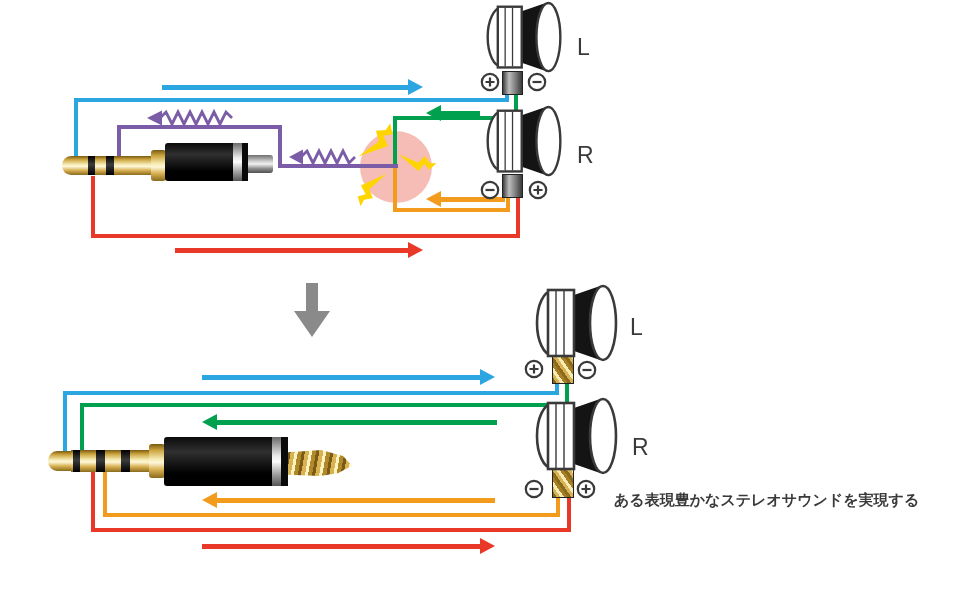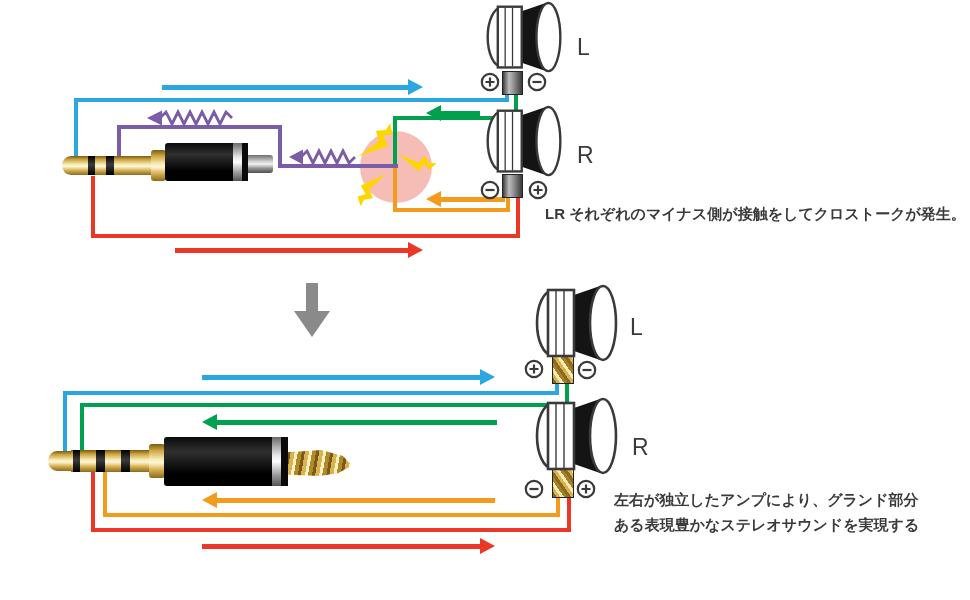--- a/index.html
+++ b/index.html
@@ -145,21 +145,20 @@
       <path d="M6.5,11 H15.5" stroke="#3a3a3a" stroke-width="2.2"></path>
     </svg>
     <svg style="left:527px;top:179px;" width="22" height="22" viewBox="0 0 22 22">
       <circle cx="11" cy="11" r="8.2" fill="#fff" stroke="#3a3a3a" stroke-width="2.2"></circle>
       <path d="M6.5,11 H15.5 M11,6.5 V15.5" stroke="#3a3a3a" stroke-width="2.2"></path>
     </svg>
     <div class="earbud-label" style="left:577px;top:142px;">R</div>
   </div>
 
   <div class="caption" style="left:545px;top:200px;">
-    <div>LR それぞれのマイナス側が接触をしてクロストークが発生。</div>
   </div>
 
   <svg class="c-ga" style="left:294px;top:283px;" width="36" height="54" viewBox="0 0 36 54">
     <rect x="12" y="0" width="12" height="29" fill="currentColor"></rect>
     <polygon points="0,28 36,28 18,54" fill="currentColor"></polygon>
   </svg>
 
   <div class="arr right c-ls" style="left:202px;top:375px;width:279px;"></div>
   <div class="wire c-ls" style="left:63px;top:391px;width:496px;height:4px;"></div>
   <div class="wire c-ls" style="left:63px;top:391px;width:4px;height:61px;"></div>
@@ -229,17 +228,16 @@
       <path d="M6.5,11 H15.5" stroke="#3a3a3a" stroke-width="2.2"></path>
     </svg>
     <svg style="left:575px;top:478px;" width="22" height="22" viewBox="0 0 22 22">
       <circle cx="11" cy="11" r="8.2" fill="#fff" stroke="#3a3a3a" stroke-width="2.2"></circle>
       <path d="M6.5,11 H15.5 M11,6.5 V15.5" stroke="#3a3a3a" stroke-width="2.2"></path>
     </svg>
     <div class="earbud-label" style="left:632px;top:434px;">R</div>
   </div>
 
   <div class="caption small" style="left:614px;top:487px;">
-    <div>左右が独立したアンプにより、グランド部分</div>
     <div>ある表現豊かなステレオサウンドを実現する</div>
   </div>
 
 </div>
 
 </body></html>

